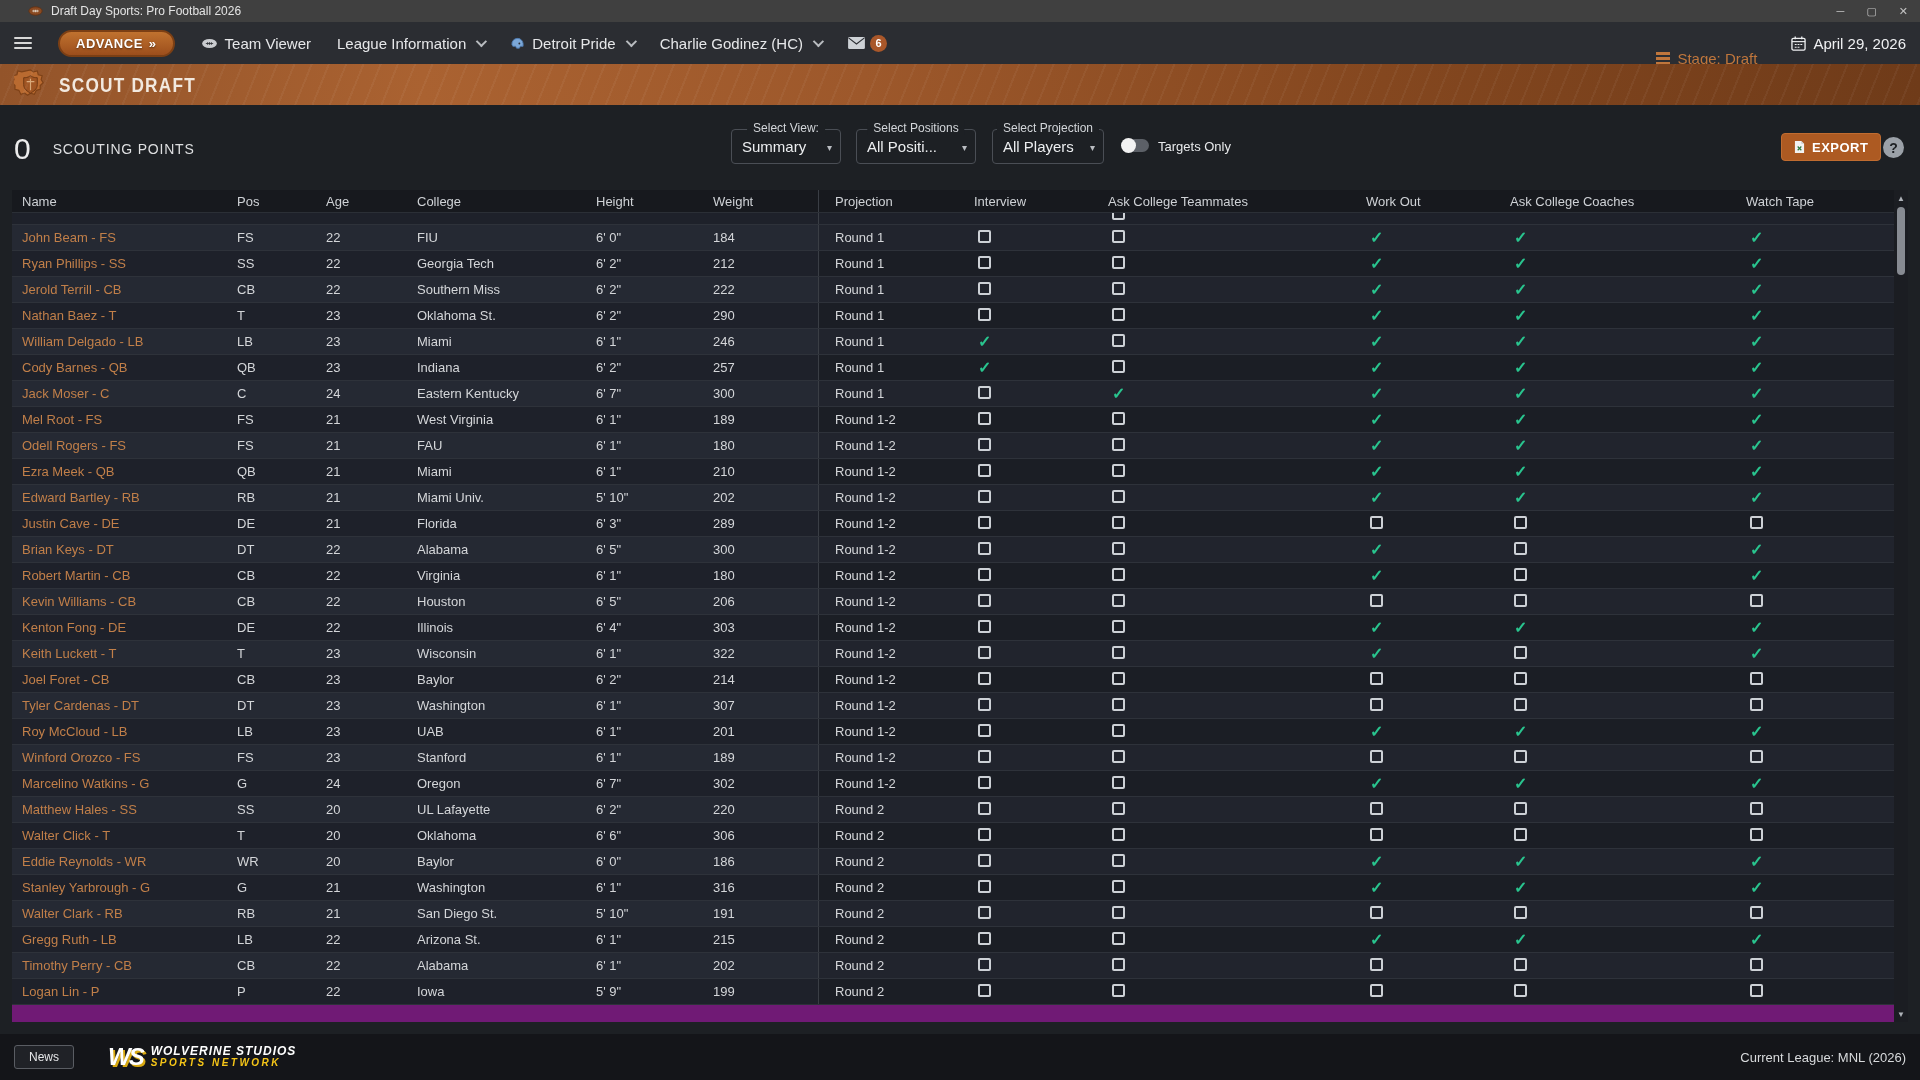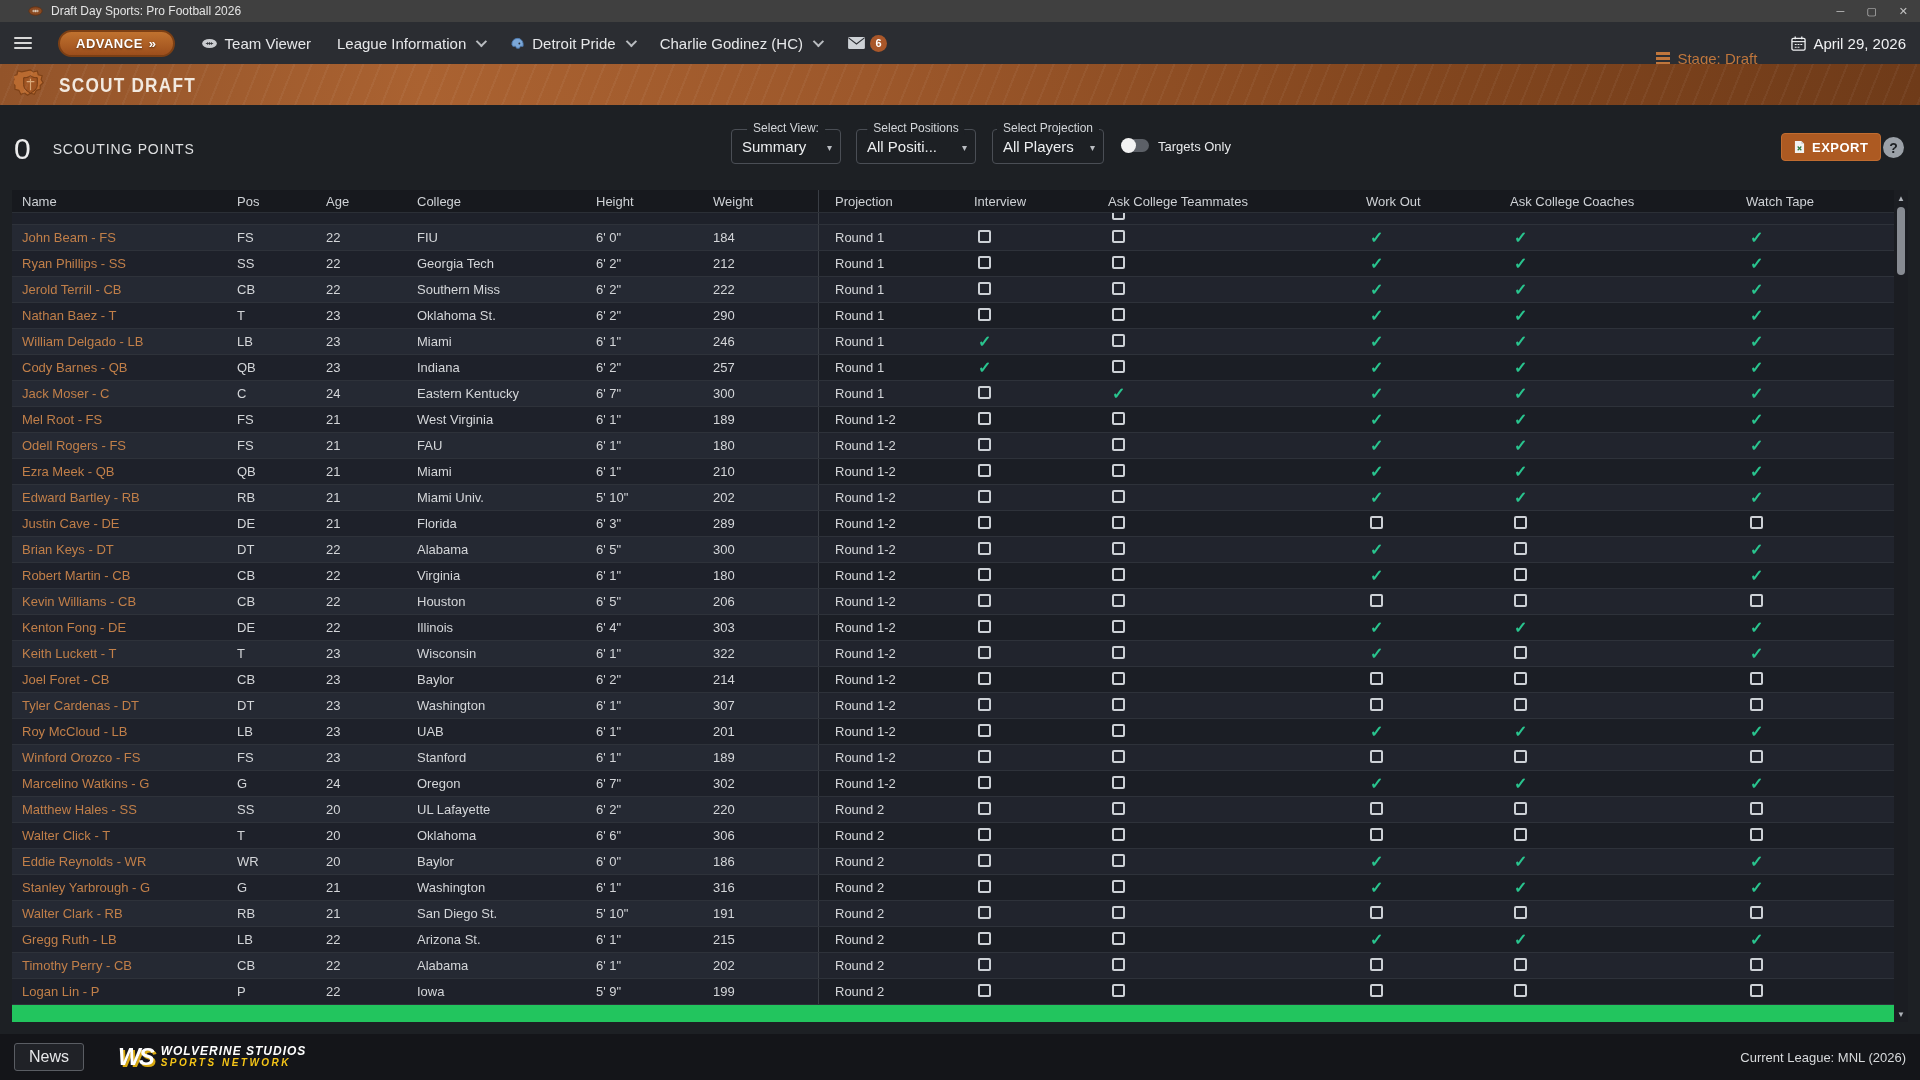--- a/index.html
+++ b/index.html
@@ -46,21 +46,21 @@
   .sel-pos { left:856px; width:120px; }
   .sel-proj { left:992px; width:112px; }
   .toggle-wrap { position:absolute; left:1122px; top:34px; display:flex; align-items:flex-start; gap:9px; }
   .toggle { width:27px; height:13px; background:#5c6067; border-radius:7px; position:relative; cursor:pointer; }
   .toggle .knob { position:absolute; left:-1px; top:-1px; width:15px; height:15px; border-radius:50%; background:#f2f2f2; }
   .toggle-lbl { font-size:13px; color:#e8eaec; }
   .export-btn { position:absolute; left:1781px; top:28px; height:28px; padding:0 12px; background:#ad5a22; border:1px solid #c06c30; border-radius:4px; color:#fff; font-size:13px; font-weight:700; letter-spacing:.5px; display:flex; align-items:center; gap:7px; cursor:pointer; }
   .help-btn { position:absolute; left:1883px; top:32px; width:21px; height:21px; border-radius:50%; background:#9ba1a8; color:#1d2024; font-size:14px; font-weight:800; display:flex; align-items:center; justify-content:center; cursor:pointer; }
 
   
-  .table-wrap { position:absolute; left:12px; right:12px; top:190px; height:832px; background:#22c55e; overflow:hidden; }
+  .table-wrap { position:absolute; left:12px; right:12px; top:190px; height:832px; background:#701a75; overflow:hidden; }
   .tgrid { display:grid; grid-template-columns:215px 89px 91px 179px 117px 105px 156px 134px 258px 144px 236px 1fr; padding-left:10px; padding-right:16px; align-items:center; }
   .thead { height:23px; background:#17191e; border-bottom:1px solid #2b2f36; color:#cfd2d6; font-size:13px; }
   .thead .hcell { white-space:nowrap; overflow:hidden; }
   .c-projection { border-left:1px solid #3a3e45; padding-left:16px; align-self:stretch; display:flex; align-items:center; }
   .trow { height:26px; border-bottom:1px solid #2e323a; font-size:13px; color:#d4d6d9; }
   .trow.odd  { background:linear-gradient(90deg,#252933 0,#252933 806px,#21242d 806px); }
   .trow.even { background:linear-gradient(90deg,#1e212a 0,#1e212a 806px,#1b1e25 806px); }
   .c-name { color:#c17f49; cursor:pointer; white-space:nowrap; overflow:hidden; }
   .partial-row { height:12px; background:#1e212a; border-bottom:1px solid #2e323a; overflow:hidden; }
   .partial-row .box { transform:translateY(-7px); }
@@ -69,21 +69,21 @@
   .action { padding-left:4px; }
 
   
   .vscroll { position:absolute; top:0; right:0; width:14px; height:100%; background:#1b1d22; }
   .vscroll .arr { position:absolute; left:0; width:100%; height:14px; color:#aeb2b8; font-size:8px; display:flex; align-items:center; justify-content:center; cursor:pointer; }
   .vscroll .arr.up { top:1px; } .vscroll .arr.down { bottom:1px; }
   .vscroll .thumb { position:absolute; left:3px; top:17px; width:8px; height:68px; border-radius:4px; background:#878b92; cursor:pointer; }
 
   
   .footer { position:absolute; left:0; right:0; bottom:0; height:46px; background:#141519; display:flex; align-items:center; padding:0 14px; gap:34px; }
-  .news-btn { padding:4px 14px; border:1px solid #5a5d63; border-radius:3px; background:#202227; color:#e6e7e9; font-size:16px; cursor:pointer; }
+  .news-btn { padding:4px 14px; border:1px solid #5a5d63; border-radius:3px; background:#202227; color:#e6e7e9; font-size:12px; cursor:pointer; }
   .logo { display:flex; align-items:center; gap:8px; cursor:default; }
   .logo .ws { font-size:24px; font-weight:800; font-style:italic; color:#ffffff; text-shadow:2px 2px 0 #d8a912; letter-spacing:-2px; }
   .logo-text { display:flex; flex-direction:column; line-height:1.05; }
   .logo-text .l1 { font-size:12px; font-weight:800; font-style:italic; color:#fff; letter-spacing:1px; }
   .logo-text .l2 { font-size:10px; font-weight:800; font-style:italic; color:#f5c518; letter-spacing:2.5px; }
   .cur-league { margin-left:auto; font-size:13px; color:#d8dadc; }
 
   .icon-svg { display:block; }
 </style>
 </head>

